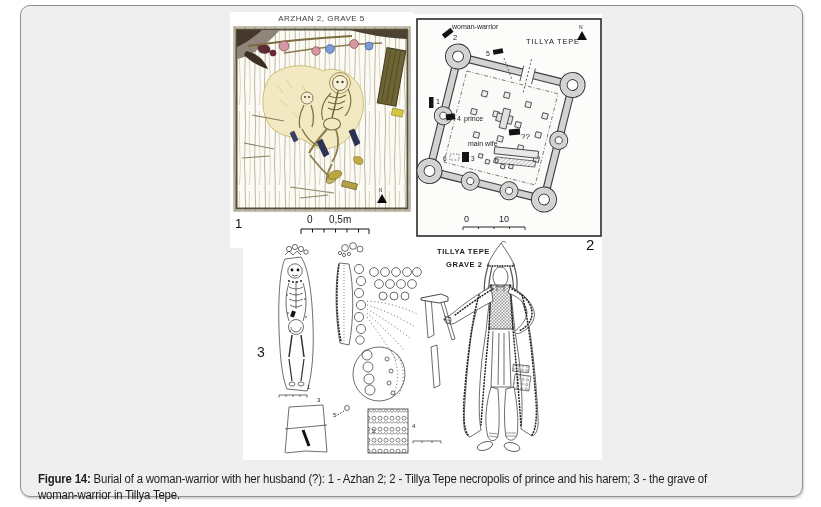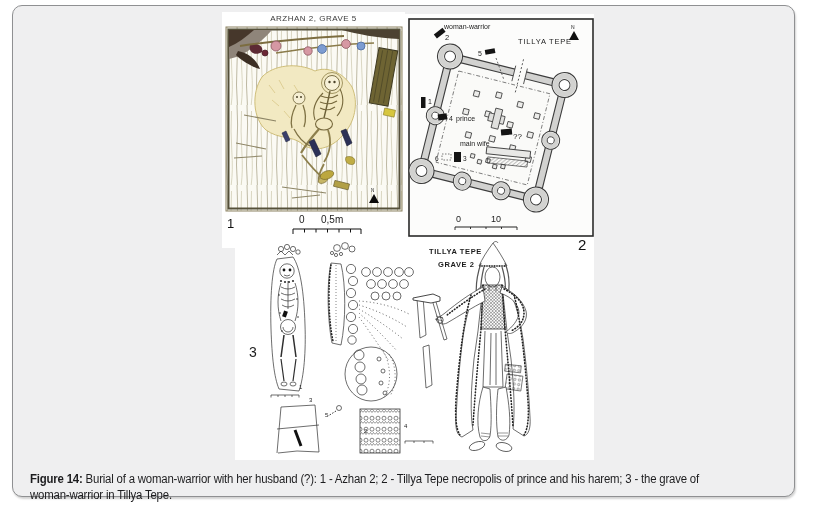--- a/index.html
+++ b/index.html
@@ -1,17 +1,17 @@
 <!DOCTYPE html>
 <html><head>
 <meta charset="utf-8">
 <style>
   html,body{margin:0;padding:0;background:#fff;}
   .page{position:relative;width:821px;height:507px;background:#fff;font-family:"Liberation Sans",sans-serif;overflow:hidden;}
-  .figure-box{position:absolute;left:12px;top:5px;width:781px;height:490px;background:#efeff0;border:1px solid #8f9092;border-radius:10px;box-shadow:1px 2px 2px rgba(0,0,0,0.18);}
+  .figure-box{position:absolute;left:20px;top:5px;width:781px;height:490px;background:#efeff0;border:1px solid #8f9092;border-radius:10px;box-shadow:1px 2px 2px rgba(0,0,0,0.18);}
   .sheet{position:absolute;background:#fff;}
   .sheet1{left:209px;top:6px;width:183px;height:236px;}
   .sheet2{left:391px;top:8px;width:190px;height:446px;}
   .sheet3{left:222px;top:231px;width:202px;height:223px;}
   .p1-title{position:absolute;left:209px;top:8px;width:183px;text-align:center;font-size:8px;color:#3a3a3a;letter-spacing:0.5px;}
   .p1-svg{position:absolute;left:211px;top:19px;}
   .p1-num{position:absolute;left:214px;top:210px;font-size:13px;color:#111;}
   .p1-scale{position:absolute;left:276px;top:206px;}
   .p2-svg{position:absolute;left:395px;top:12px;}
   .p2-num{position:absolute;left:565px;top:230px;font-size:15px;color:#111;}

